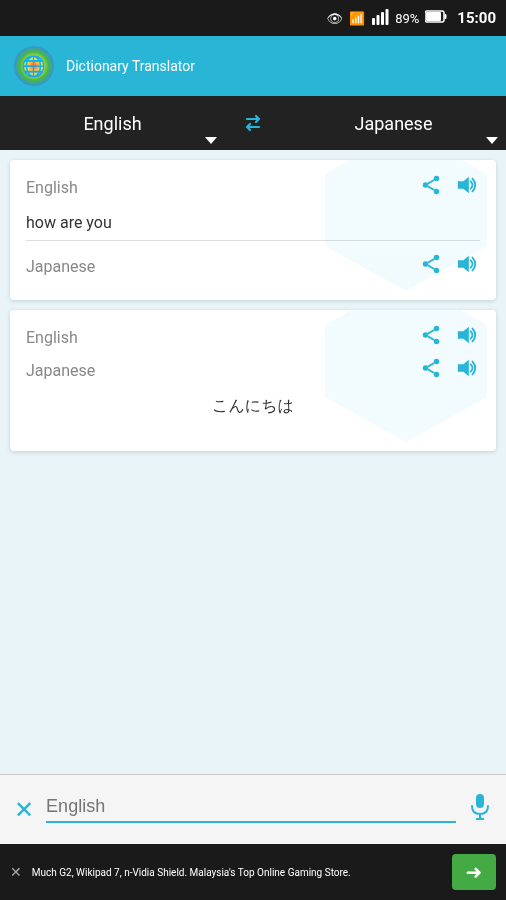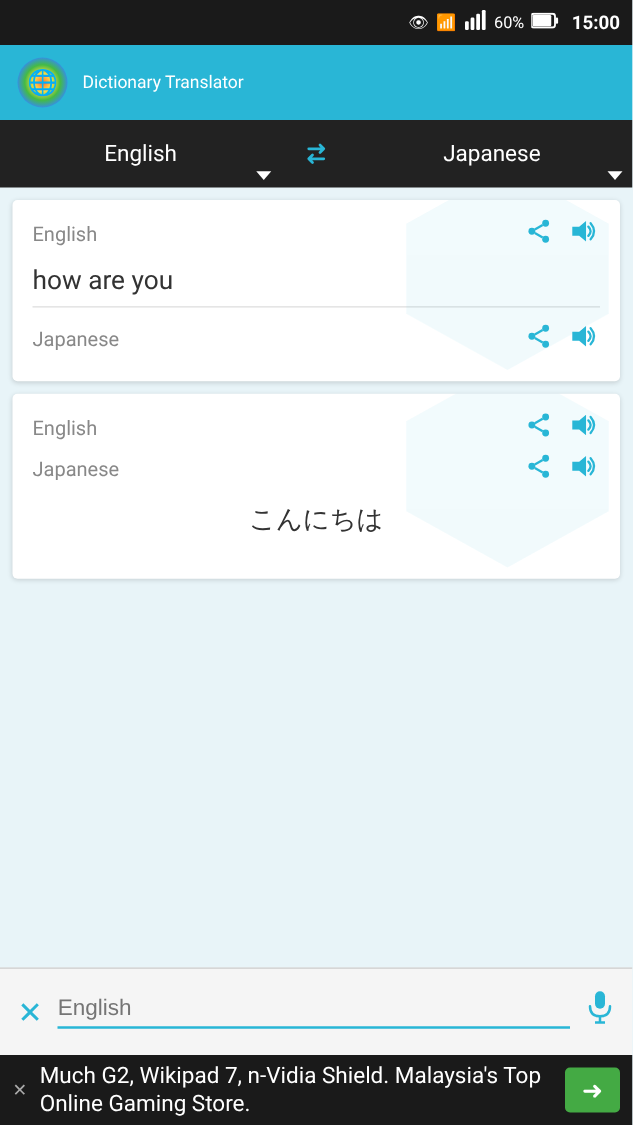--- a/index.html
+++ b/index.html
@@ -149,21 +149,21 @@
       gap: 12px;
       align-items: center;
     }
     .action-icon {
       color: #29b6d6;
       font-size: 20px;
       cursor: pointer;
     }
     .card-text {
       color: #333;
-      font-size: 21px;
+      font-size: 16px;
       padding: 6px 0 8px 0;
       border-bottom: 1px solid #ddd;
       margin-bottom: 12px;
     }
     .card-text:last-child {
       border-bottom: none;
       margin-bottom: 0;
     }
     .card-arrow {
       position: absolute;
@@ -226,21 +226,21 @@
       gap: 10px;
     }
     .ad-close {
       color: #aaa;
       font-size: 14px;
       cursor: pointer;
       flex-shrink: 0;
     }
     .ad-text {
       color: white;
-      font-size: 18px;
+      font-size: 10px;
       flex: 1;
       line-height: 1.3;
     }
     .ad-arrow-btn {
       width: 44px;
       height: 36px;
       background: #44aa44;
       border-radius: 4px;
       display: flex;
       align-items: center;
@@ -269,21 +269,21 @@
   <span class="status-icon">👁</span>
   <span class="status-icon">📶</span>
   <span class="status-icon">
     <svg width="18" height="18" viewBox="0 0 18 18" fill="white">
       <rect x="1" y="10" width="3" height="7" rx="1"></rect>
       <rect x="5.5" y="7" width="3" height="10" rx="1"></rect>
       <rect x="10" y="4" width="3" height="13" rx="1"></rect>
       <rect x="14.5" y="1" width="3" height="16" rx="1"></rect>
     </svg>
   </span>
-  <span class="status-battery">60%</span>
+  <span class="status-battery">89%</span>
   <span class="status-icon">
     <svg width="22" height="13" viewBox="0 0 22 13" fill="white">
       <rect x="0" y="1" width="19" height="11" rx="2" stroke="white" stroke-width="1.5" fill="none"></rect>
       <rect x="1" y="2" width="15" height="9" rx="1" fill="white"></rect>
       <rect x="19.5" y="4" width="2" height="5" rx="1" fill="white"></rect>
     </svg>
   </span>
   <span class="status-time">15:00</span>
 </div>
 

